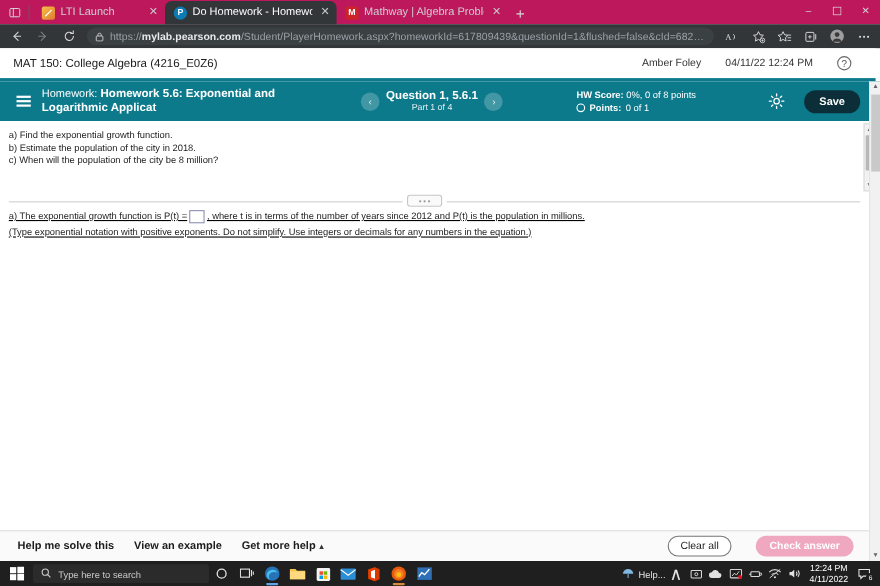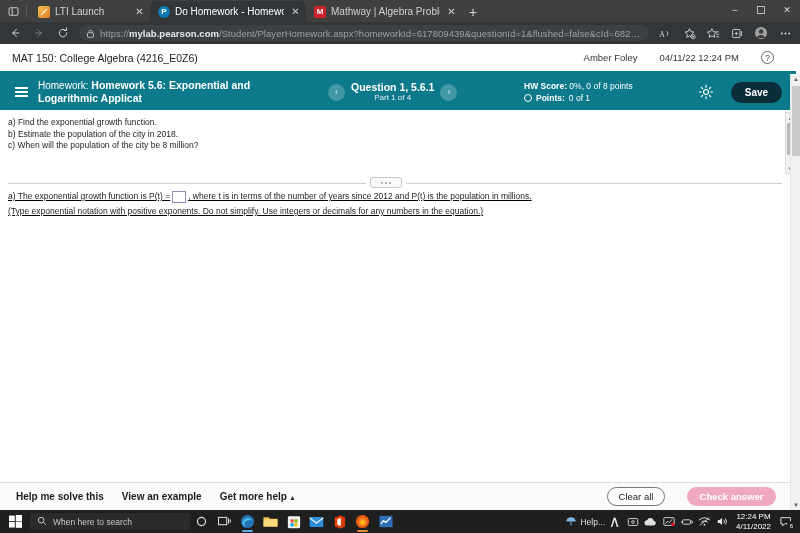--- a/index.html
+++ b/index.html
@@ -7,21 +7,21 @@
     width: 800px; height: 533px;
     overflow: hidden;
     font-family: "Liberation Sans", sans-serif;
     background: #ffffff;
   }
   #app { position: relative; width: 800px; height: 533px; }
 
   
   .tabstrip {
     position: absolute; left: 0; top: 0; width: 800px; height: 22px;
-    background: #404040; display: flex; align-items: flex-end;
+    background: #be185d; display: flex; align-items: flex-end;
   }
   .tab-sysbtn {
     width: 26px; height: 22px; display: flex; align-items: center; justify-content: center;
   }
   .tab-sysbtn svg { display:block; }
   .tab-sep { width:1px; height:12px; background:#5a5c60; margin: 0 3px 5px 0; align-self:flex-end;}
   .tab {
     height: 21px; display: flex; align-items: center; gap: 5px;
     padding: 0 4px 0 8px; border-radius: 6px 6px 0 0;
     font-size: 10px; color: #cfd0d2; min-width: 120px; max-width: 156px;
@@ -429,21 +429,21 @@
           <rect x="7.3" y="7.2" width="6.7" height="6.6" fill="#fff"></rect>
         </svg>
     </div>
     <div class="tsearch">
       <span>
         <svg width="10" height="10" viewBox="0 0 12 12">
             <circle cx="5" cy="5" r="3.4" fill="none" stroke="#c9c9c9" stroke-width="1.2"></circle>
             <line x1="7.6" y1="7.6" x2="10.6" y2="10.6" stroke="#c9c9c9" stroke-width="1.2"></line>
           </svg>
       </span>
-      <span>When here to search</span>
+      <span>Type here to search</span>
     </div>
     <div class="ticon">
       <svg width="11" height="11" viewBox="0 0 12 12">
           <circle cx="6" cy="6" r="4.4" fill="none" stroke="#e3e3e3" stroke-width="1.3"></circle>
         </svg>
     </div>
     <div class="ticon">
       <svg width="13" height="11" viewBox="0 0 14 12">
           <rect x="0.5" y="1.5" width="9" height="8" fill="none" stroke="#e3e3e3" stroke-width="1.1"></rect>
           <line x1="11.5" y1="2.5" x2="11.5" y2="8.5" stroke="#e3e3e3" stroke-width="1.1"></line>

